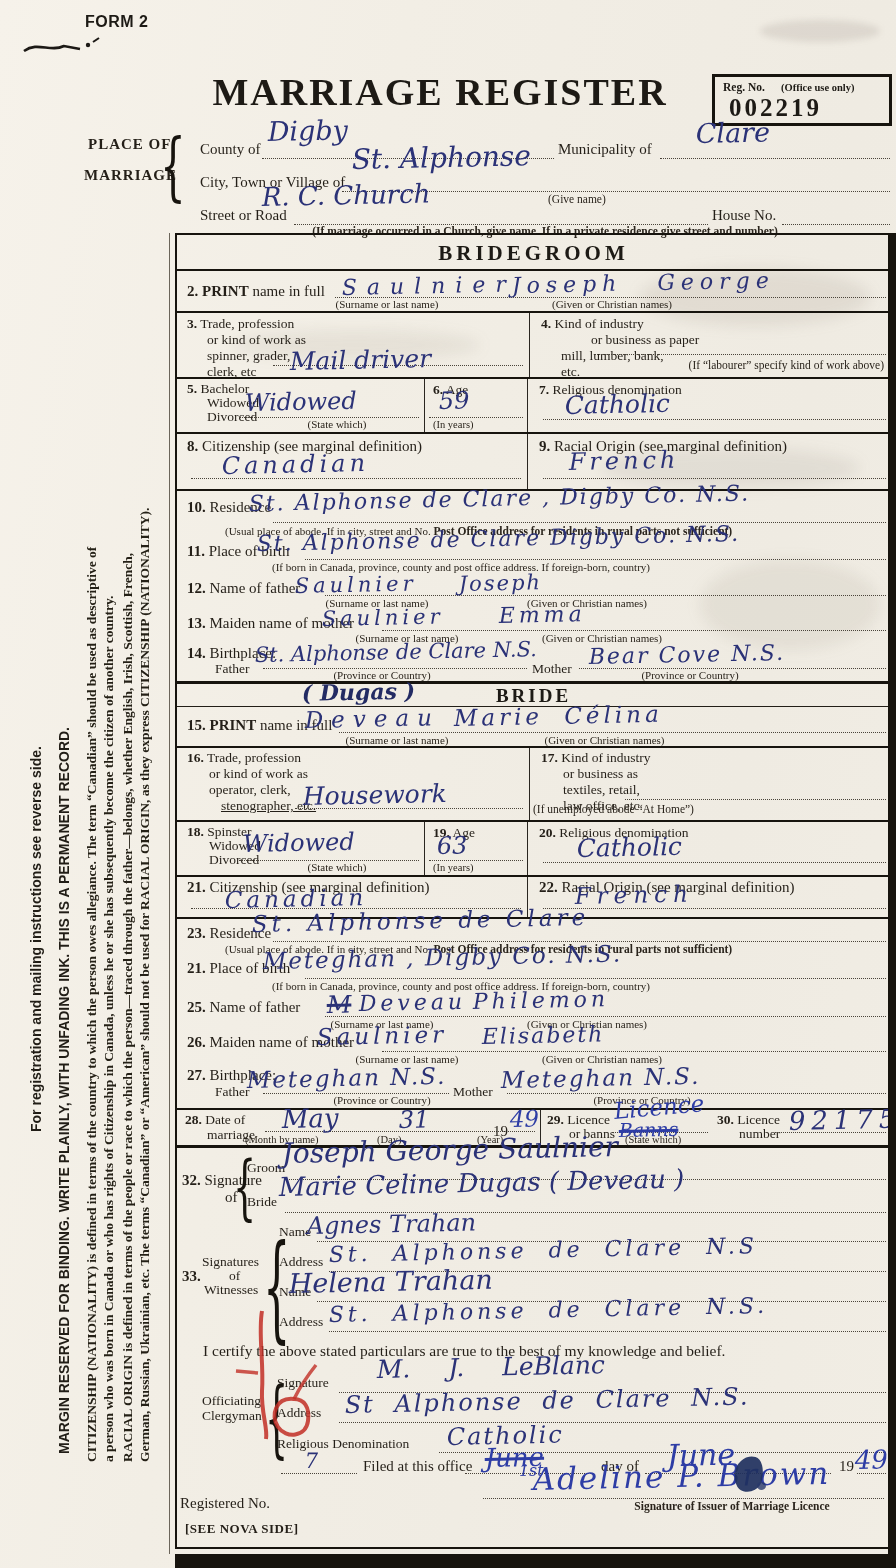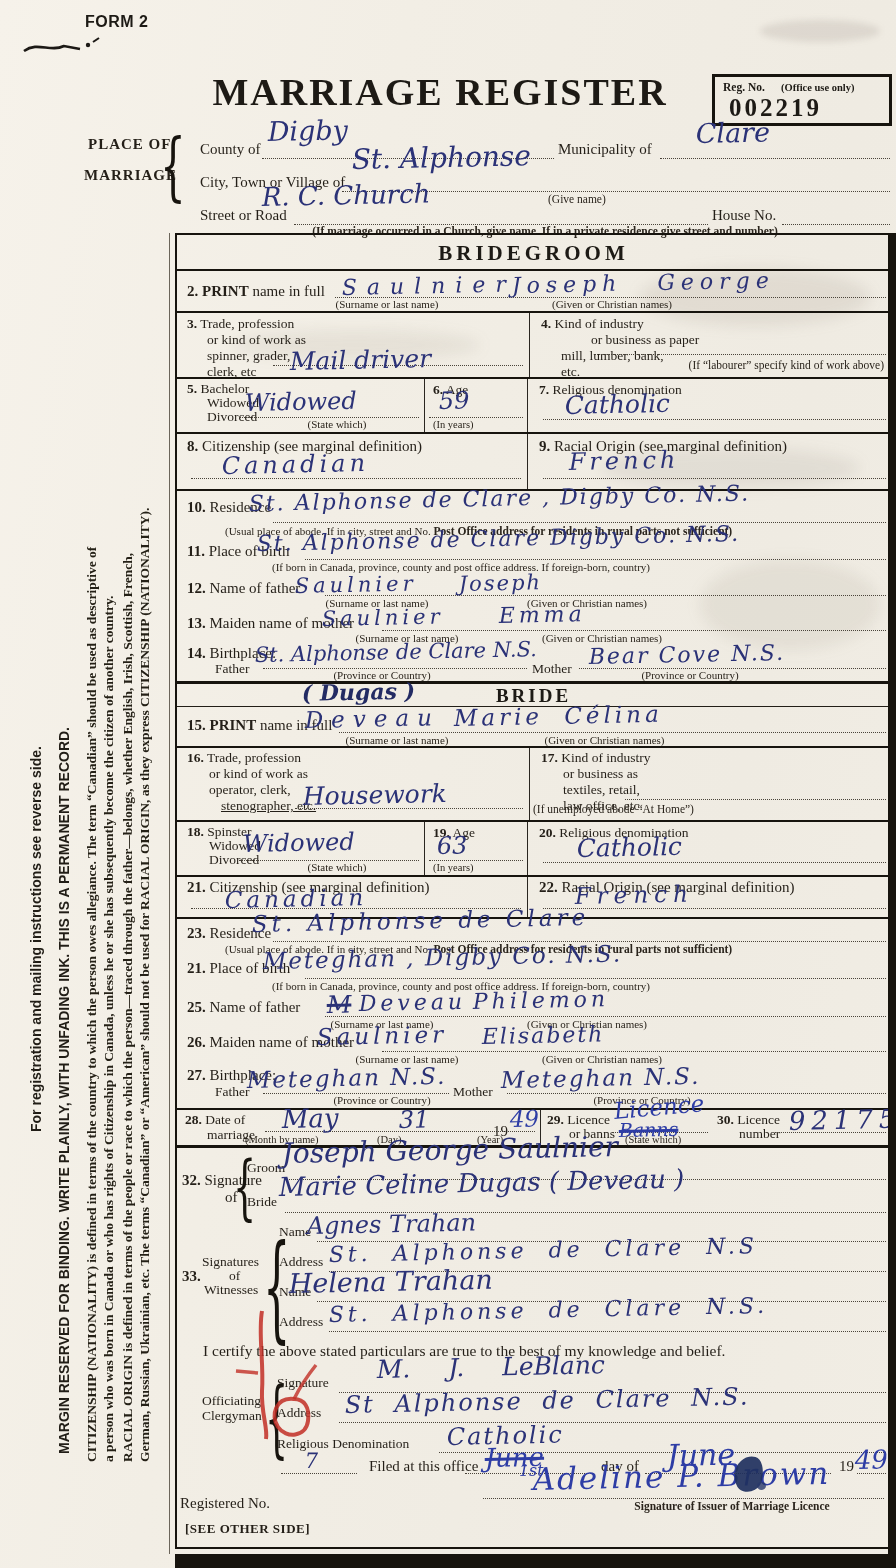--- a/index.html
+++ b/index.html
@@ -379,40 +379,40 @@
       <span class="hw ls2 ws1" style="left:168px;top:30px;font-size:24px;">St Alphonse   de Clare   N.S.</span>
       <span class="pl sm" style="left:100px;top:73px;">Religious Denomination</span>
       <div class="dot" style="left:262px;right:4px;top:89px;"></div>
       <span class="hw ls2" style="left:270px;top:62px;font-size:24px;">Catholic</span>
     </div>
 
     <div class="t" style="height:23px;">
       <span class="pl" style="left:3px;top:3px;margin-top:37px;">Registered No.</span>
       <div class="dot" style="left:104px;width:76px;bottom:4px;"></div>
       <span class="hw" style="left:128px;top:-4px;font-size:21px;">7</span>
-      <span class="pl" style="left:192px;top:3px;text-align:center;">Filed at this office</span>
+      <span class="pl" style="left:186px;top:3px;text-align:center;">Filed at this office</span>
       <div class="dot" style="left:288px;width:128px;bottom:4px;"></div>
       <span class="hw hwb strike" style="left:308px;top:-10px;font-size:26px;">June</span>
       <span class="hw hwb" style="left:342px;top:8px;font-size:16px;">1st</span>
       <span class="pl" style="left:424px;top:3px;">day of</span>
       <div class="dot" style="left:468px;width:186px;bottom:4px;"></div>
       <span class="hw hwb" style="left:490px;top:-14px;font-size:30px;">June</span>
       <span class="pl" style="left:662px;top:3px;">19</span>
       <div class="dot" style="left:680px;right:4px;bottom:4px;"></div>
       <span class="hw hwb" style="left:678px;top:-8px;font-size:26px;">49</span>
     </div>
 
     <div class="t" style="height:35px;">
       <div class="dot" style="left:306px;right:6px;top:20px;"></div>
       <span class="hw hwb ls2" style="left:356px;top:-14px;font-size:31px;">Adeline P. Brown</span>
       <span class="note ctr" style="left:420px;width:270px;top:22px;font-size:11.5px;font-weight:bold;">Signature of Issuer of Marriage Licence</span>
     </div>
 
     <div class="t" style="height:34px;">
-      <span class="pl" style="left:8px;top:8px;font-size:13px;font-weight:bold;letter-spacing:.5px;">[SEE OTHER SIDE]</span>
+      <span class="pl" style="left:8px;top:8px;font-size:13px;font-weight:bold;letter-spacing:.5px;">[SEE NOVA SIDE]</span>
     </div>
 
   </div>
 
   <svg class="ab" style="left:228px;top:1303px;z-index:5;" width="110" height="155">
     <path d="M34,8 C30,30 36,60 34,88 C33,110 40,125 38,136" stroke="#c22e26" stroke-width="4" fill="none" opacity=".85"></path>
     <path d="M8,68 L30,70" stroke="#c22e26" stroke-width="3.5" fill="none" opacity=".8"></path>
     <path d="M66,96 C48,94 42,112 50,124 C58,136 78,134 80,118 C82,104 76,96 66,96 Z" stroke="#c22e26" stroke-width="4" fill="none" opacity=".85"></path>
     <path d="M66,96 C72,84 80,72 88,62" stroke="#c22e26" stroke-width="3.5" fill="none" opacity=".8"></path>
   </svg>

